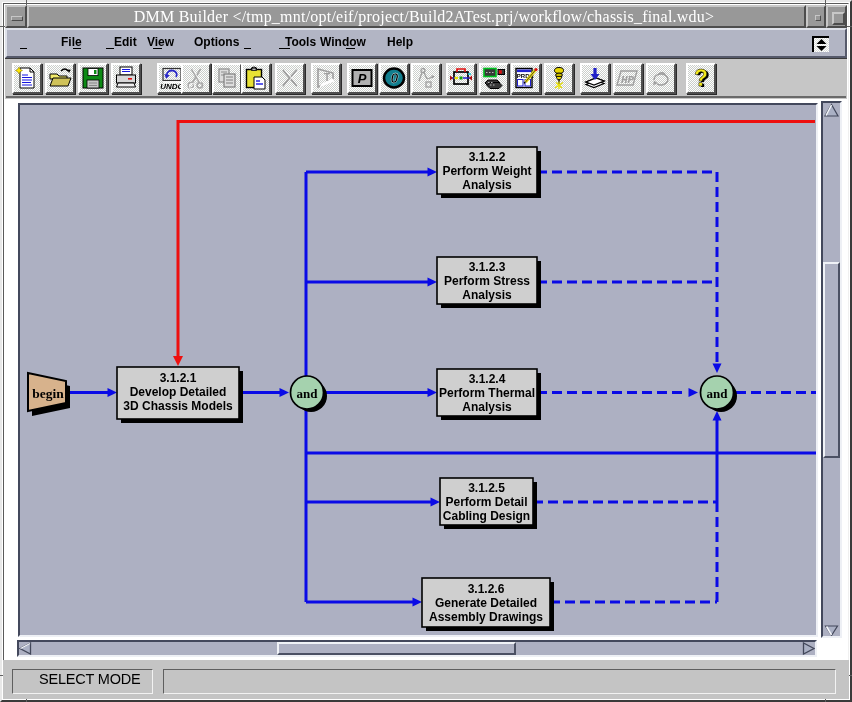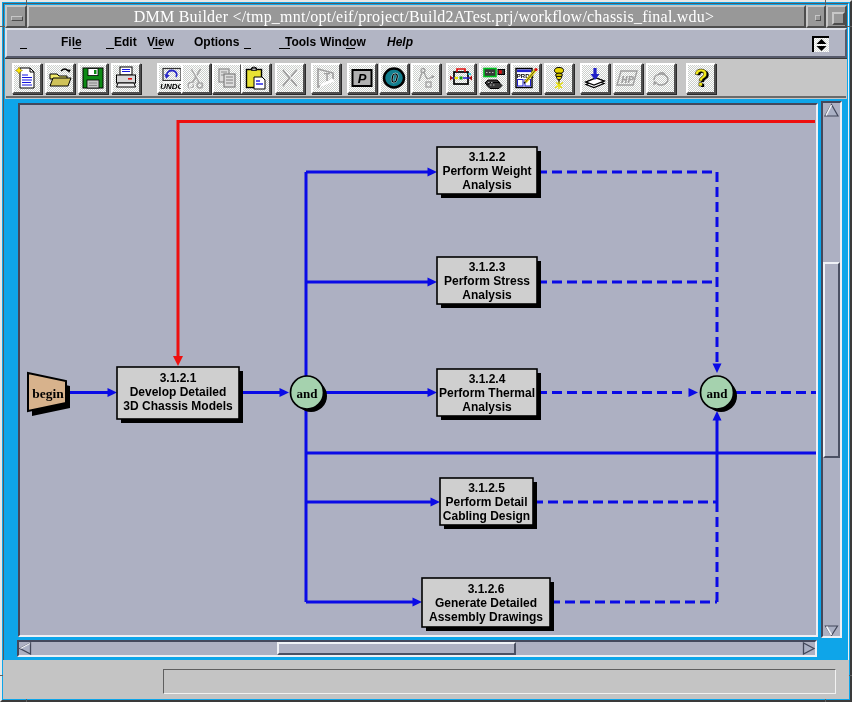--- a/index.html
+++ b/index.html
@@ -1,19 +1,19 @@
 <!DOCTYPE html>
 <html><head>
 <meta charset="utf-8">
 <style>
 * { margin:0; padding:0; box-sizing:border-box; }
 html,body { width:852px; height:702px; overflow:hidden; background:#c4c4c4;
   font-family:"Liberation Sans", sans-serif; }
 #win { position:absolute; left:0; top:0; width:852px; height:702px;
-  background:#0ea5e9; }
+  background:#ffffff; }
 .abs { position:absolute; }
 
 .tbtn { background:#989898;
   border-top:2px solid #c7c7c7; border-left:2px solid #c7c7c7;
   border-right:2px solid #4d4d4d; border-bottom:2px solid #4d4d4d; }
 #titlebar { left:5px; top:5px; width:842px; height:23px; }
 #menubtn { left:0; top:0; width:22px; height:23px; }
 #menubtn .bar { position:absolute; left:4px; top:9px; width:12px; height:5px;
   background:#989898; border-top:1px solid #c7c7c7; border-left:1px solid #c7c7c7;
   border-right:1px solid #4d4d4d; border-bottom:1px solid #4d4d4d; }
@@ -104,21 +104,21 @@
       </div>
   </div>
 
   <div id="menubar" class="abs">
     <span class="mitem" style="left:13px;">File<span class="ul" style="left:0;width:7px;"></span></span>
     <span class="mitem" style="left:66px;">Edit<span class="ul" style="left:0;width:8px;"></span></span>
     <span class="mitem" style="left:99px;">View<span class="ul" style="left:0;width:8px;"></span></span>
     <span class="mitem" style="left:146px;">Options<span class="ul" style="left:0;width:9px;"></span></span>
     <span class="mitem" style="left:237px;">Tools<span class="ul" style="left:0;width:7px;"></span></span>
     <span class="mitem" style="left:272px;">Window<span class="ul" style="left:0;width:11px;"></span></span>
-    <span class="mitem" style="left:339px;font-style:italic;">Help<span class="ul" style="left:0;width:9px;"></span></span>
+    <span class="mitem" style="left:339px;">Help<span class="ul" style="left:0;width:9px;"></span></span>
     <div id="spinner">
         <svg width="15" height="14" style="position:absolute;left:0px;top:0px;" viewBox="0 0 15 14">
           <polygon points="7.5,1 12.5,6 2.5,6" fill="#000"></polygon>
           <polygon points="7.5,13 12.5,8 2.5,8" fill="#000"></polygon>
         </svg>
       </div>
   </div>
 
   <div id="toolbar" class="abs">
     <div class="tb" style="left:7px;">
@@ -435,15 +435,16 @@
   <div id="hsb" class="abs">
     <svg class="abs" style="left:0;top:0;" width="796" height="13">
       <polygon points="1,6.5 11.5,1 11.5,12" fill="#aab0c4" stroke="#42475a" stroke-width="1.3"></polygon>
       <line x1="1.5" y1="6.5" x2="11" y2="1.5" stroke="#f4f6fa" stroke-width="1.3"></line>
       <polygon points="795,6.5 784.5,1 784.5,12" fill="#aab0c4" stroke="#42475a" stroke-width="1.3"></polygon>
     </svg>
     <div class="thumb" style="left:258px; top:0px; width:239px; height:13px;"></div>
   </div>
 
   <div id="statusrow" class="abs">
+    <div class="sbox" style="left:9px; width:141px; padding-left:26px; font-size:14.5px; letter-spacing:-0.2px;">SELECT MODE</div>
     <div class="sbox" style="left:160px; width:673px;"></div>
   </div>
 </div>
 
 </body></html>

